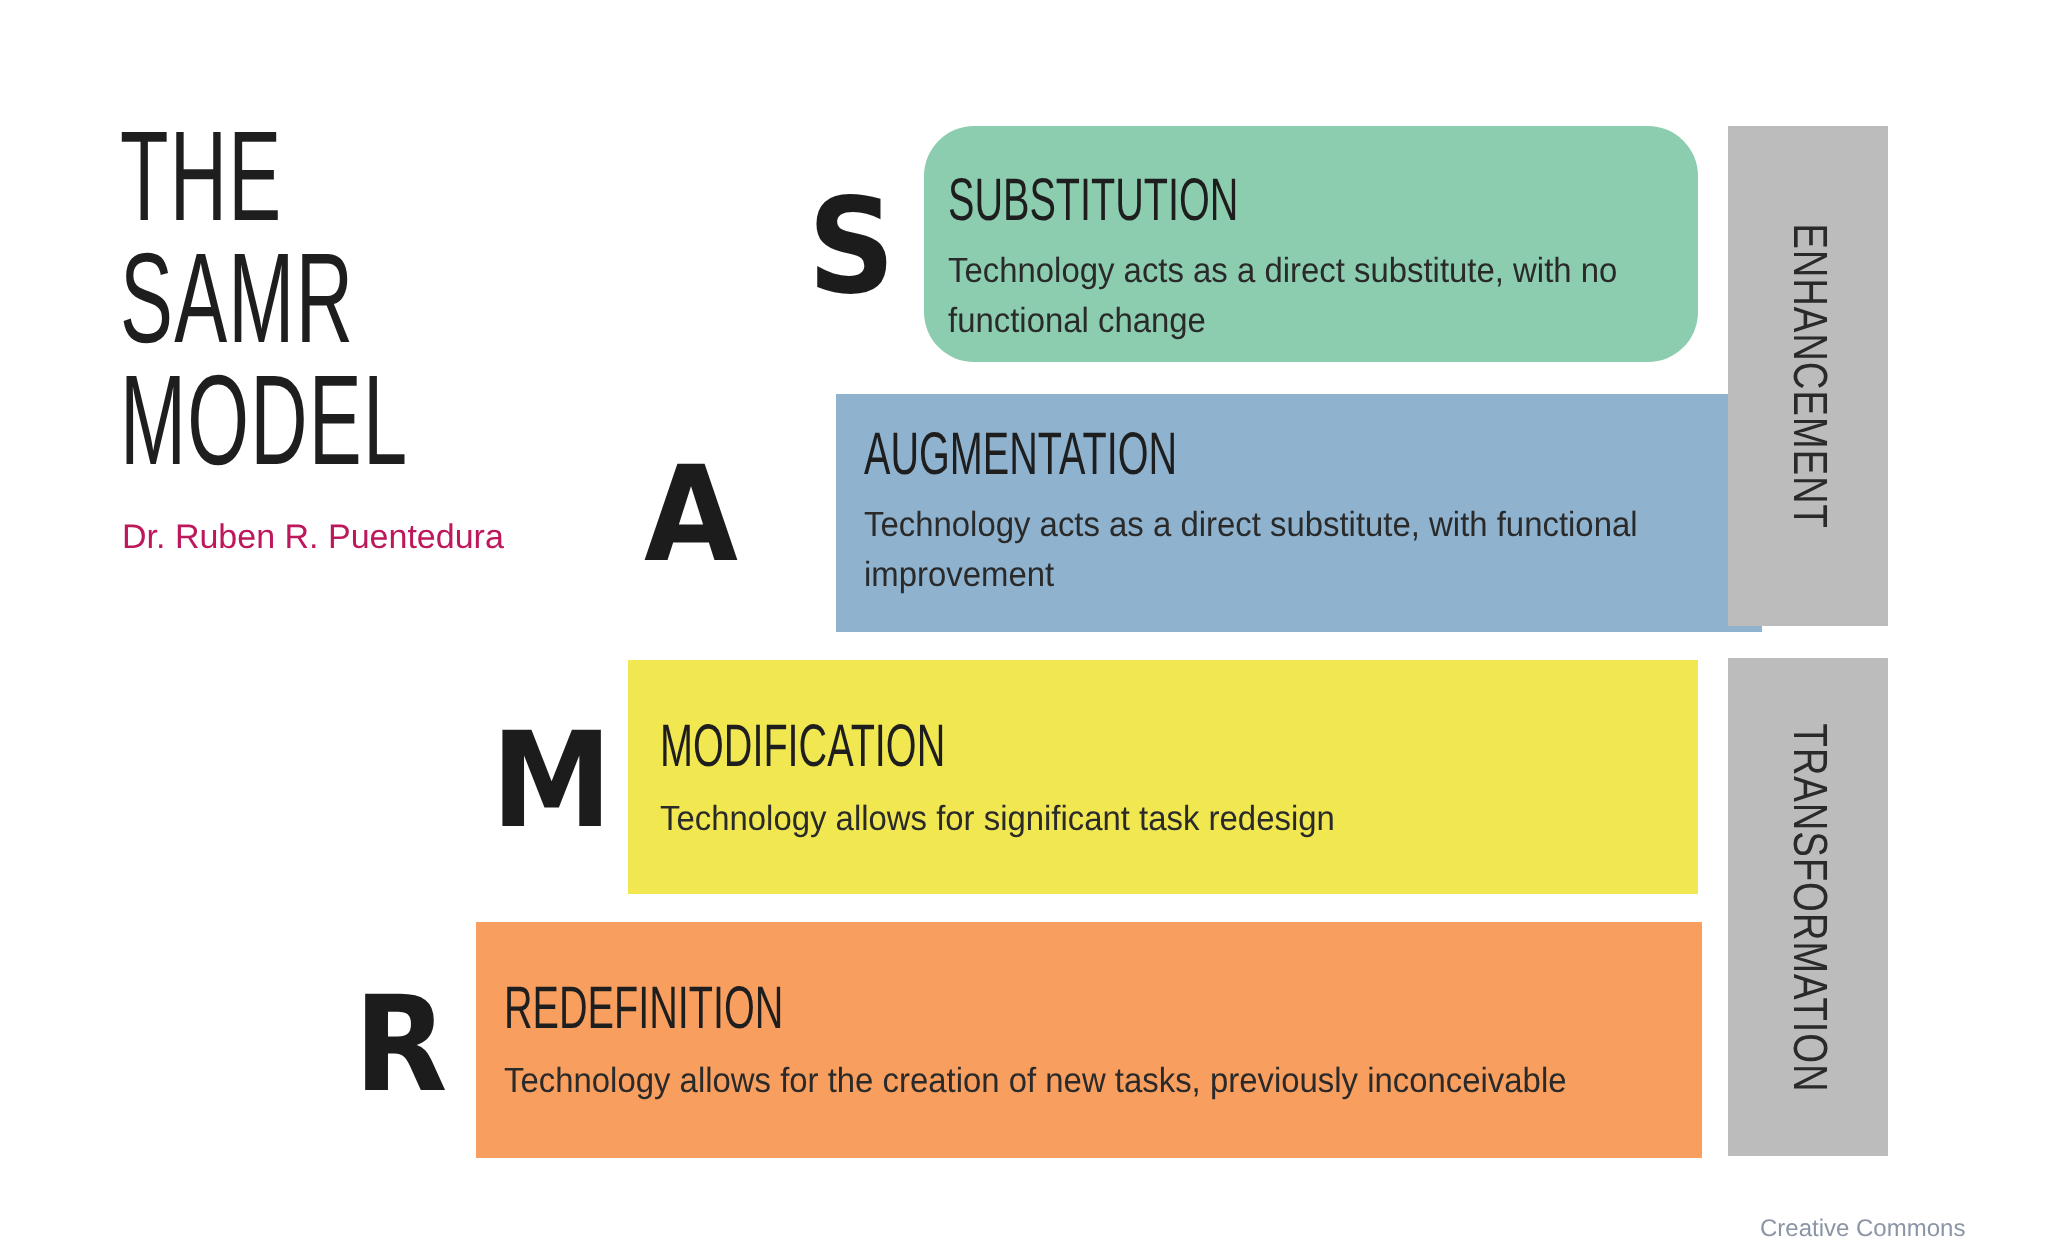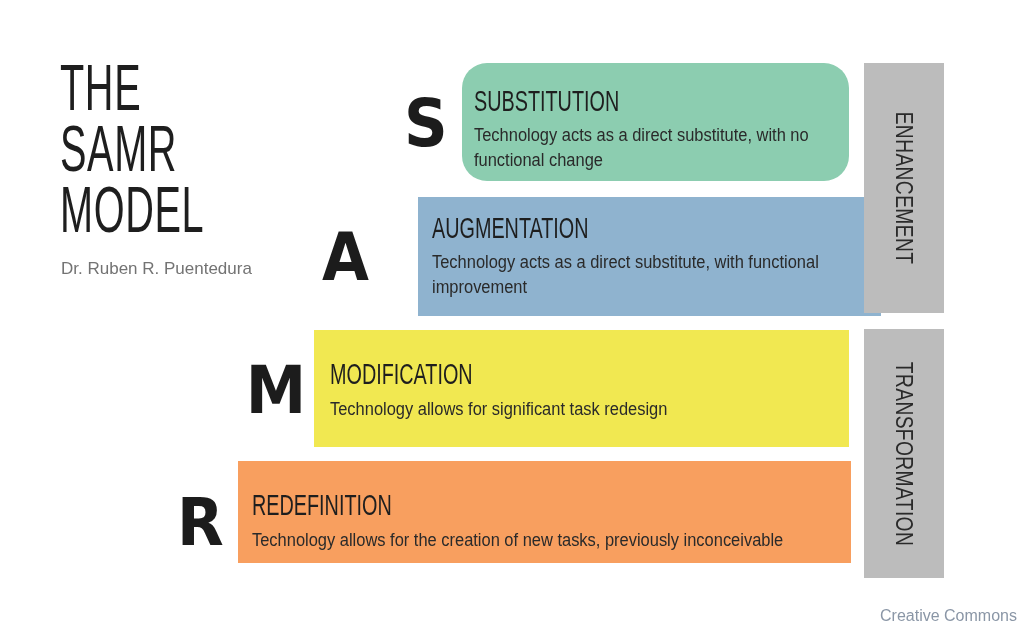--- a/index.html
+++ b/index.html
@@ -9,21 +9,21 @@
     }
     .title {
       position: absolute; left: 60px; top: 58px;
       font-family: "Liberation Sans", sans-serif; font-weight: normal;
       font-size: 64px; line-height: 61px; color: #1e1e1e;
       transform: scaleX(0.62); transform-origin: left top;
       letter-spacing: 1px;
     }
     .title div { white-space: nowrap; }
     .author {
-      position: absolute; left: 61px; top: 259px; font-size: 17px; color: #737373;
+      position: absolute; left: 61px; top: 259px; font-size: 17px; color: #be185d;
       white-space: nowrap;
     }
     .row-box {
       position: absolute; box-sizing: border-box; padding-left: 12px;
     }
     .letter {
       position: absolute; font-family: "DejaVu Sans", sans-serif; font-weight: bold;
       font-size: 66px; color: #1c1c1c; line-height: 1;
       transform: scaleX(0.92); transform-origin: center;
     }
@@ -38,21 +38,21 @@
     .phase {
       position: absolute; background: #bcbcbc; box-sizing: border-box;
     }
     .phase-label {
       position: absolute; left: 50%; top: 50%;
       transform: translate(-50%, -50%) rotate(90deg) scaleX(0.8);
       font-size: 24px; color: #2a2a2a; white-space: nowrap; letter-spacing: 0.5px;
       line-height: 1;
     }
     .credit {
-      position: absolute; left: 880px; top: 607px; font-size: 16px; color: #8a96a6;
+      position: absolute; left: 880px; top: 607px; font-size: 12px; color: #8a96a6;
       white-space: nowrap;
     }
   </style>
 </head>
 <body>
 
 <div>
 
   <div class="title">
     <div>THE</div>
@@ -73,21 +73,21 @@
     <div class="desc" style="left:14px; top:53px; width:450px;">Technology acts as a direct substitute, with functional improvement</div>
   </div>
 
   <div class="letter" style="left:243px; top:358px;">M</div>
   <div class="row-box" style="left:314px; top:330px; width:535px; height:117px; background:#f1e851;">
     <div class="heading" style="left:16px; top:29px;">MODIFICATION</div>
     <div class="desc" style="left:16px; top:67px; width:520px;">Technology allows for significant task redesign</div>
   </div>
 
   <div class="letter" style="left:175px; top:490px;">R</div>
-  <div class="row-box" style="left:238px; top:461px; width:613px; height:102px; background:#f89f5f;">
+  <div class="row-box" style="left:238px; top:461px; width:613px; height:118px; background:#f89f5f;">
     <div class="heading" style="left:14px; top:29px;">REDEFINITION</div>
     <div class="desc" style="left:14px; top:67px; width:620px;">Technology allows for the creation of new tasks, previously inconceivable</div>
   </div>
 
   <div class="phase" style="left:864px; top:63px; width:80px; height:250px;">
     <div class="phase-label">ENHANCEMENT</div>
   </div>
   <div class="phase" style="left:864px; top:329px; width:80px; height:249px;">
     <div class="phase-label">TRANSFORMATION</div>
   </div>

